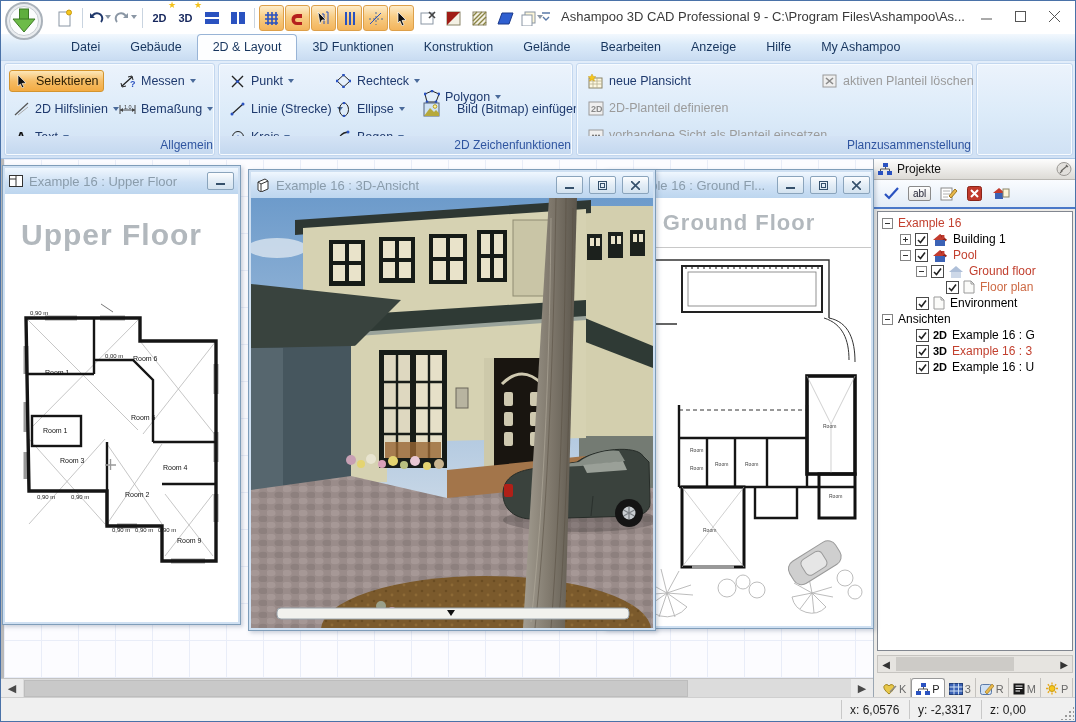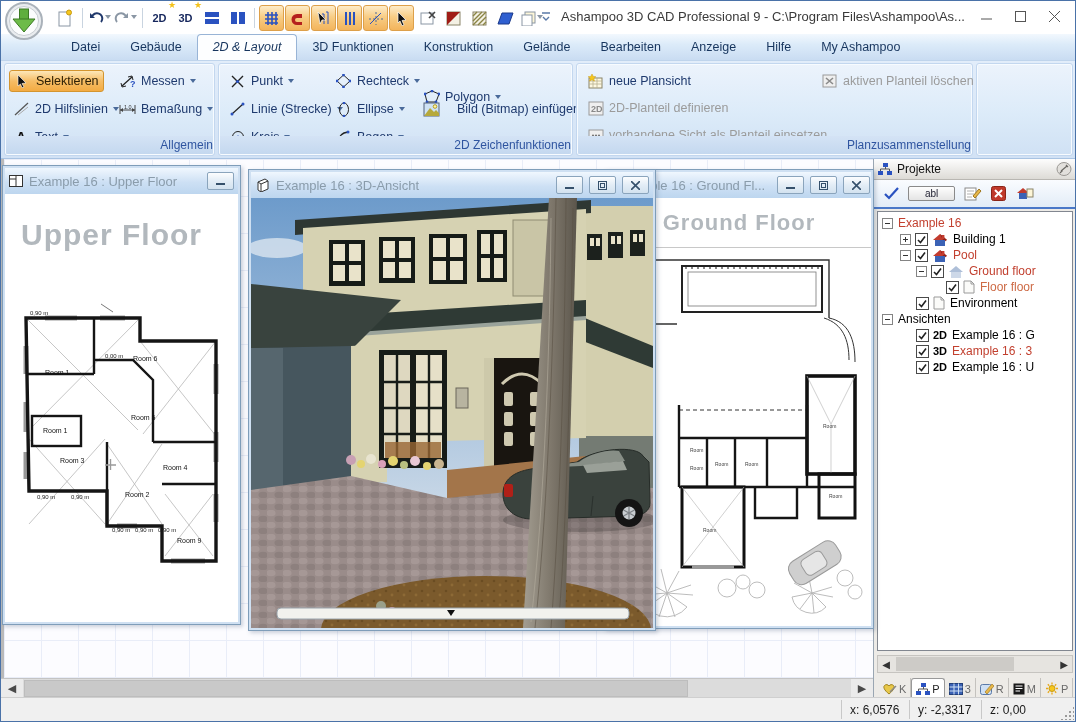--- a/index.html
+++ b/index.html
@@ -20,21 +20,21 @@
   .q2d { font-weight:bold; font-size:11px; color:#15265c; position:relative; }
   .qstar { position:absolute; right:-5px; top:-6px; color:#f4c21a; font-size:9px; }
   #titletext { position:absolute; left:560px; top:8px; font-size:13px; color:#3a3a3a; white-space:nowrap; }
   #qat-overflow { position:absolute; left:540px; top:10px; }
   .winctrls { position:absolute; right:6px; top:4px; display:flex; gap:4px; }
   .wc { width:30px; height:22px; display:flex; align-items:center; justify-content:center; color:#555; }
   
   #menubar { position:absolute; left:0; top:33px; right:0; height:27px;
     background:linear-gradient(#f2f8fe,#dcebf9 40%,#c9dcf2); border-bottom:1px solid #bfd4ec; display:flex; align-items:flex-end; padding-left:55px; }
   .mtab { padding:5px 15px 6px; font-size:12.5px; color:#17355e; white-space:nowrap; }
-  .mtab.active { background:#fdfeff; border:1px solid #98b4d6; border-bottom:none; border-radius:4px 4px 0 0;font-style:italic; }
+  .mtab.active { background:#fdfeff; border:1px solid #98b4d6; border-bottom:none; border-radius:4px 4px 0 0; }
   
   #ribbon { position:absolute; left:0; top:60px; right:0; height:98px;
     background:linear-gradient(#e2edfa,#d2e2f5); border-bottom:1px solid #a9c3e2; }
   .rgroup { position:absolute; top:2px; height:93px; border:1px solid #c3d7ef; border-radius:3px;
     background:linear-gradient(#ecf3fc,#dcebf9 55%,#d0e1f4); box-shadow:inset 0 0 0 1px #f7fbff; }
   .rcap { position:absolute; left:1px; right:1px; bottom:1px; height:18px; background:linear-gradient(#d4e3f5,#c4d8ef);
     color:#2f55a0; font-size:12px; text-align:right; line-height:18px; border-radius:0 0 2px 2px; }
   .rbtn { position:absolute; height:22px; display:flex; align-items:center; gap:5px; font-size:12.5px; color:#1f3a6e; padding:0 4px; border-radius:3px; white-space:nowrap; }
   .rbtn.sel { background:linear-gradient(#fde7b8,#f6bd66 50%,#f3ab43); border:1px solid #d4952f; color:#2e2005; }
   .rbtn.dis { color:#9b9b9b; }
@@ -812,21 +812,21 @@
       <span class="spacer"></span>
       <svg width="17" height="15">
           <ellipse cx="8" cy="7" rx="7" ry="6.5" fill="#e2e0dc" stroke="#9a9894"></ellipse>
           <path d="M5,9 L11,4 M10,3 L12,5 M4,11 L6.5,8.5" stroke="#6a6864" stroke-width="1.2" fill="none"></path>
         </svg>
     </div>
     <div id="paneltools">
       <svg width="15" height="13">
           <path d="M1,7 L5,11 L14,1" fill="none" stroke="#2a52c0" stroke-width="2.2"></path>
         </svg>
-      <span style="border:1px solid #8a8a8a;border-radius:2px;background:linear-gradient(#fefefe,#e4e4e4);font-size:10px;padding:1px 16px;color:#223;">abl</span>
+      <span style="border:1px solid #8a8a8a;border-radius:2px;background:linear-gradient(#fefefe,#e4e4e4);font-size:10px;padding:1px 4px;color:#223;">abl</span>
       <svg width="18" height="15">
           <rect x="1" y="2" width="11" height="12" fill="#fff" stroke="#8a8a8a"></rect>
           <path d="M3,5 H10 M3,8 H10 M3,11 H8" stroke="#b0b0b0"></path>
           <path d="M9,10 L15,3 L17,5 L11,12 Z" fill="#e8b84a" stroke="#a07820"></path>
         </svg>
       <svg width="15" height="15">
           <rect x="0.5" y="0.5" width="14" height="14" rx="2" fill="#c0392b" stroke="#8a2418"></rect>
           <path d="M4,4 L11,11 M11,4 L4,11" stroke="#fff" stroke-width="2"></path>
         </svg>
       <svg width="19" height="15">
@@ -912,21 +912,21 @@
             <svg width="9" height="9">
               <path d="M1,5 L3.5,7.5 L8,1.5" fill="none" stroke="#222" stroke-width="1.6"></path>
             </svg>
           </span>
         <span class="ticon">
             <svg width="12" height="14">
               <path d="M1,1 H8 L11,4 V13 H1 Z" fill="#fbfbf9" stroke="#9a9a9a"></path>
               <path d="M8,1 V4 H11" fill="none" stroke="#9a9a9a"></path>
             </svg>
           </span>
-        <span class="lbl orange">Floor floor</span>
+        <span class="lbl orange">Floor plan</span>
       </div>
 
       <div class="trow" style="padding-left:38px;align-items:center;">
         <span class="cb" style="margin-left:0;">
             <svg width="9" height="9">
               <path d="M1,5 L3.5,7.5 L8,1.5" fill="none" stroke="#222" stroke-width="1.6"></path>
             </svg>
           </span>
         <span class="ticon">
             <svg width="12" height="14">

